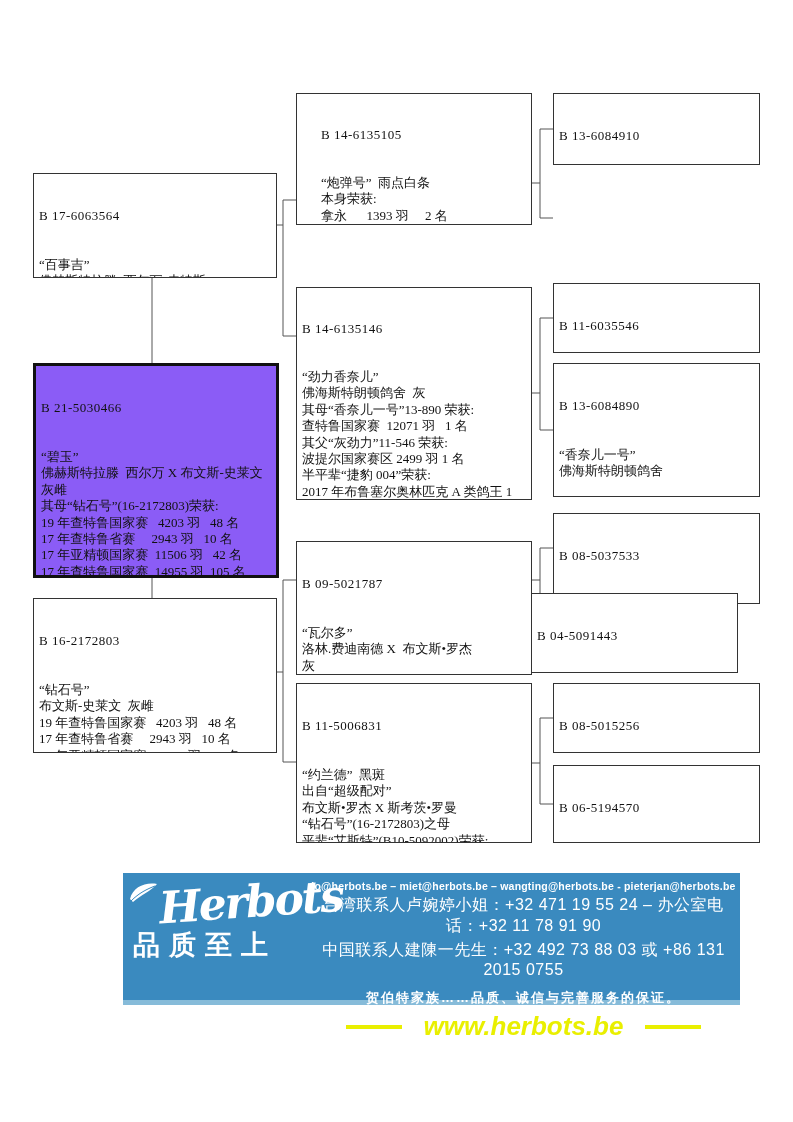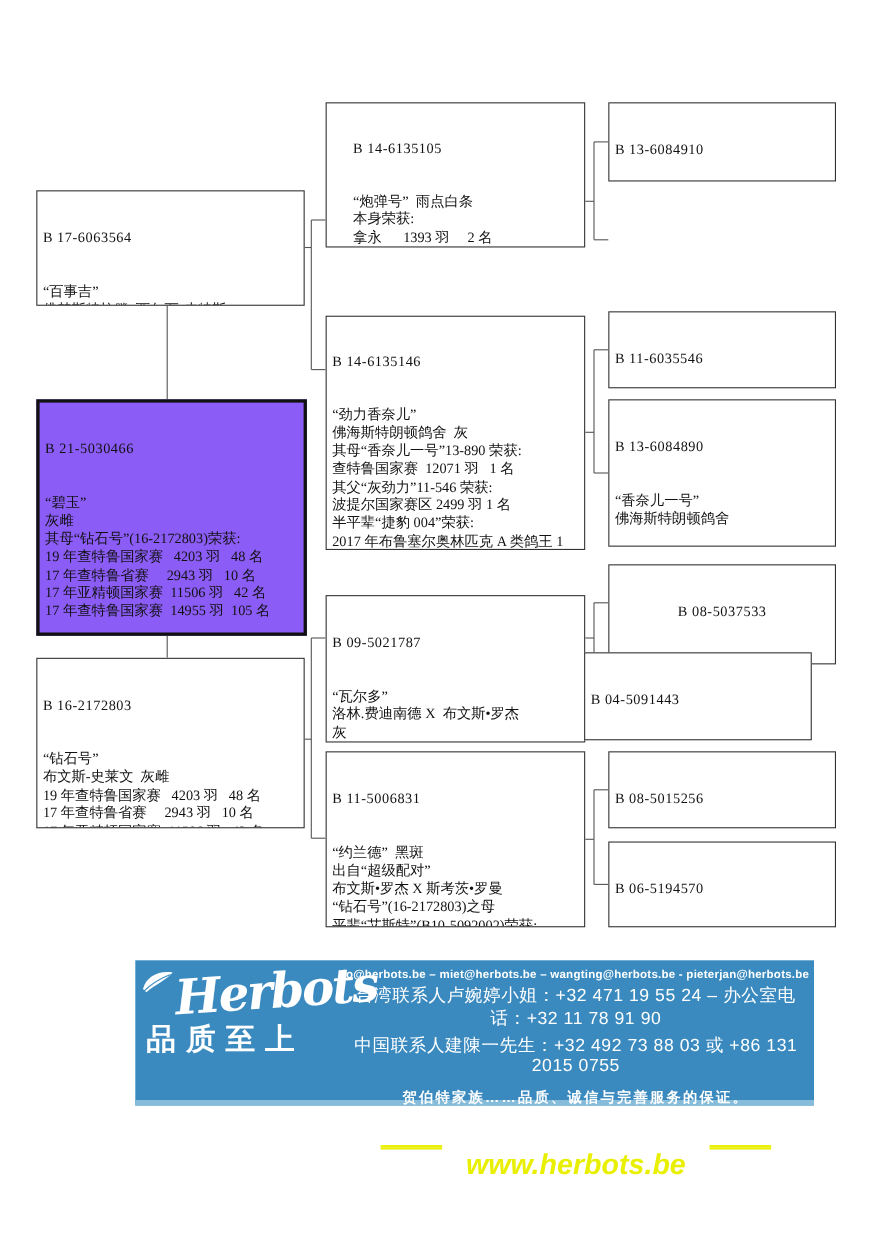--- a/index.html
+++ b/index.html
@@ -23,21 +23,21 @@
              font-size:44px;line-height:46px;transform:rotate(-4deg);display:inline-block;letter-spacing:-2px;}
   .feather{margin:2px 0 0 -4px;flex:none;}
   .tagline{font-size:27px;font-weight:bold;letter-spacing:9px;margin-top:2px;
            font-family:"DejaVu Serif","Liberation Serif",serif;}
   .info-col{flex:1;padding:7px 4px 0 0;text-align:center;}
   .emails{font-size:10.5px;font-weight:bold;letter-spacing:.2px;white-space:nowrap;}
   .contact{font-size:16px;font-weight:normal;margin-top:3px;letter-spacing:.5px;}
   .slogan{font-size:13px;font-weight:bold;margin-top:10px;letter-spacing:2px;}
   .url-row{display:flex;align-items:center;justify-content:center;gap:22px;margin-top:4px;}
   .rule{width:56px;height:4px;border-top:2px solid #e9ef00;border-bottom:2px solid #e9ef00;box-sizing:border-box;}
-  .url{color:#e9ef00;font-size:26px;font-weight:bold;font-style:italic;letter-spacing:0px;margin-top:32px;}
+  .url{color:#e9ef00;font-size:26px;font-weight:bold;font-style:italic;letter-spacing:0px;}
 </style>
 </head>
 <body>
 
 <div class="page">
 
   <svg class="connectors" width="793" height="1122">
     <g stroke="#555" stroke-width="1" fill="none">
 
       <line x1="152" y1="278" x2="152" y2="363"></line>
@@ -72,21 +72,21 @@
     </g>
   </svg>
 
   <div class="box" style="left:33px;top:173px;width:244px;height:105px;">
     <div class="bid">B 17-6063564</div>
     <div><div class="bline">“百事吉”</div><div class="bline">佛赫斯特拉滕  西尔万-皮特斯</div></div>
   </div>
 
   <div class="box subject" style="left:33px;top:363px;width:246px;height:215px;">
     <div class="bid">B 21-5030466</div>
-    <div><div class="bline">“碧玉”</div><div class="bline">灰雌</div><div class="bline">其母“钻石号”(16-2172803)荣获:</div><div class="bline">19 年查特鲁国家赛   4203 羽   48 名</div><div class="bline">17 年查特鲁省赛     2943 羽   10 名</div><div class="bline">17 年亚精顿国家赛  11506 羽   42 名</div><div class="bline">17 年查特鲁国家赛  14955 羽  105 名</div></div>
+    <div><div class="bline">“碧玉”</div><div class="bline">佛赫斯特拉滕  西尔万 X 布文斯-史莱文</div><div class="bline">灰雌</div><div class="bline">其母“钻石号”(16-2172803)荣获:</div><div class="bline">19 年查特鲁国家赛   4203 羽   48 名</div><div class="bline">17 年查特鲁省赛     2943 羽   10 名</div><div class="bline">17 年亚精顿国家赛  11506 羽   42 名</div><div class="bline">17 年查特鲁国家赛  14955 羽  105 名</div></div>
   </div>
 
   <div class="box" style="left:33px;top:598px;width:244px;height:155px;">
     <div class="bid">B 16-2172803</div>
     <div><div class="bline">“钻石号”</div><div class="bline">布文斯-史莱文  灰雌</div><div class="bline">19 年查特鲁国家赛   4203 羽   48 名</div><div class="bline">17 年查特鲁省赛     2943 羽   10 名</div><div class="bline">17 年亚精顿国家赛  11506 羽   42 名</div></div>
   </div>
 
   <div class="box" style="left:296px;top:93px;width:236px;height:132px;line-height:16px;padding-left:24px;">
     <div class="bid">B 14-6135105</div>
     <div><div class="bline">“炮弹号”  雨点白条</div><div class="bline">本身荣获:</div><div class="bline">拿永      1393 羽     2 名</div><div class="bline">拿永      1221 羽     2 名</div><div class="bline">魁夫兰    396 羽     3 名</div><div class="bline">拿永       575 羽     4 名</div></div>
@@ -116,21 +116,21 @@
   <div class="box" style="left:553px;top:283px;width:207px;height:70px;">
     <div class="bid">B 11-6035546</div>
     
   </div>
 
   <div class="box" style="left:553px;top:363px;width:207px;height:134px;">
     <div class="bid">B 13-6084890</div>
     <div><div class="bline">“香奈儿一号”</div><div class="bline">佛海斯特朗顿鸽舍</div></div>
   </div>
 
-  <div class="box" style="left:553px;top:513px;width:207px;height:91px;text-align:center;">
+  <div class="box" style="left:553px;top:513px;width:207px;height:91px;">
     <div class="bid">B 08-5037533</div>
     
   </div>
 
   <div class="box" style="left:531px;top:593px;width:207px;height:80px;">
     <div class="bid">B 04-5091443</div>
     
   </div>
 
   <div class="box" style="left:553px;top:683px;width:207px;height:70px;">

